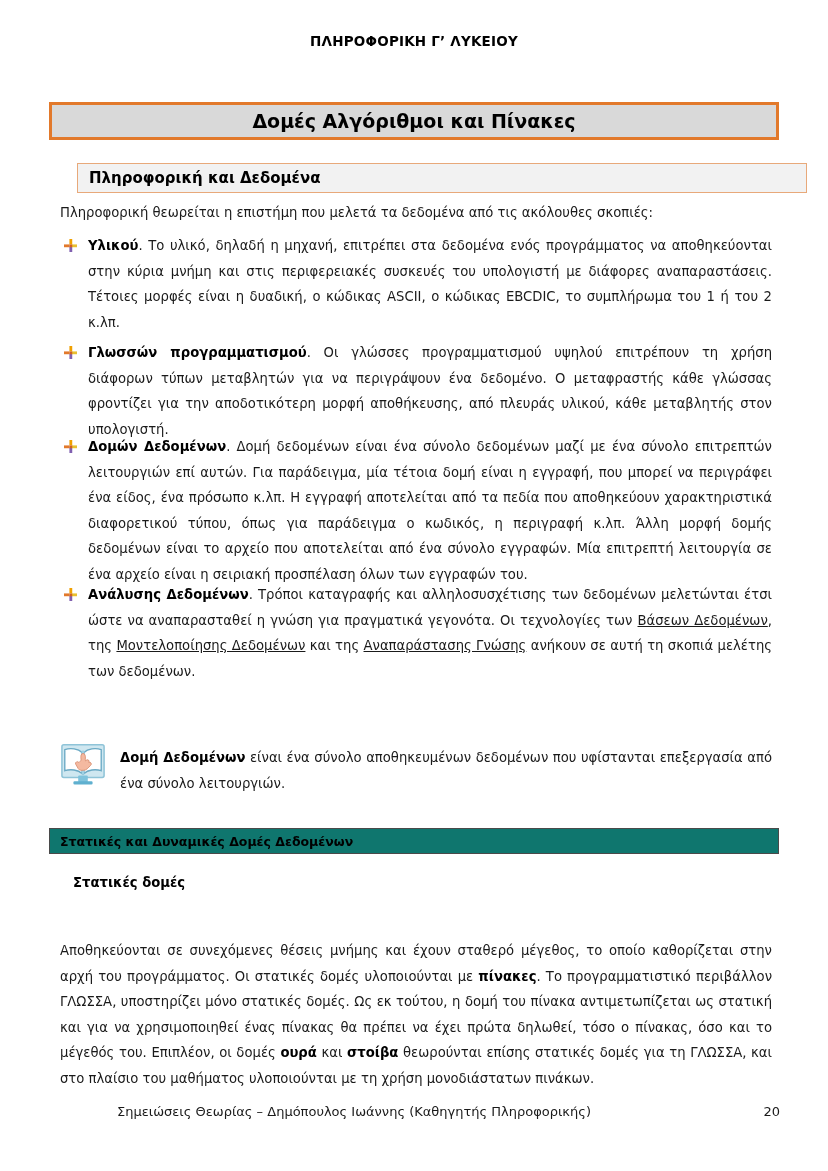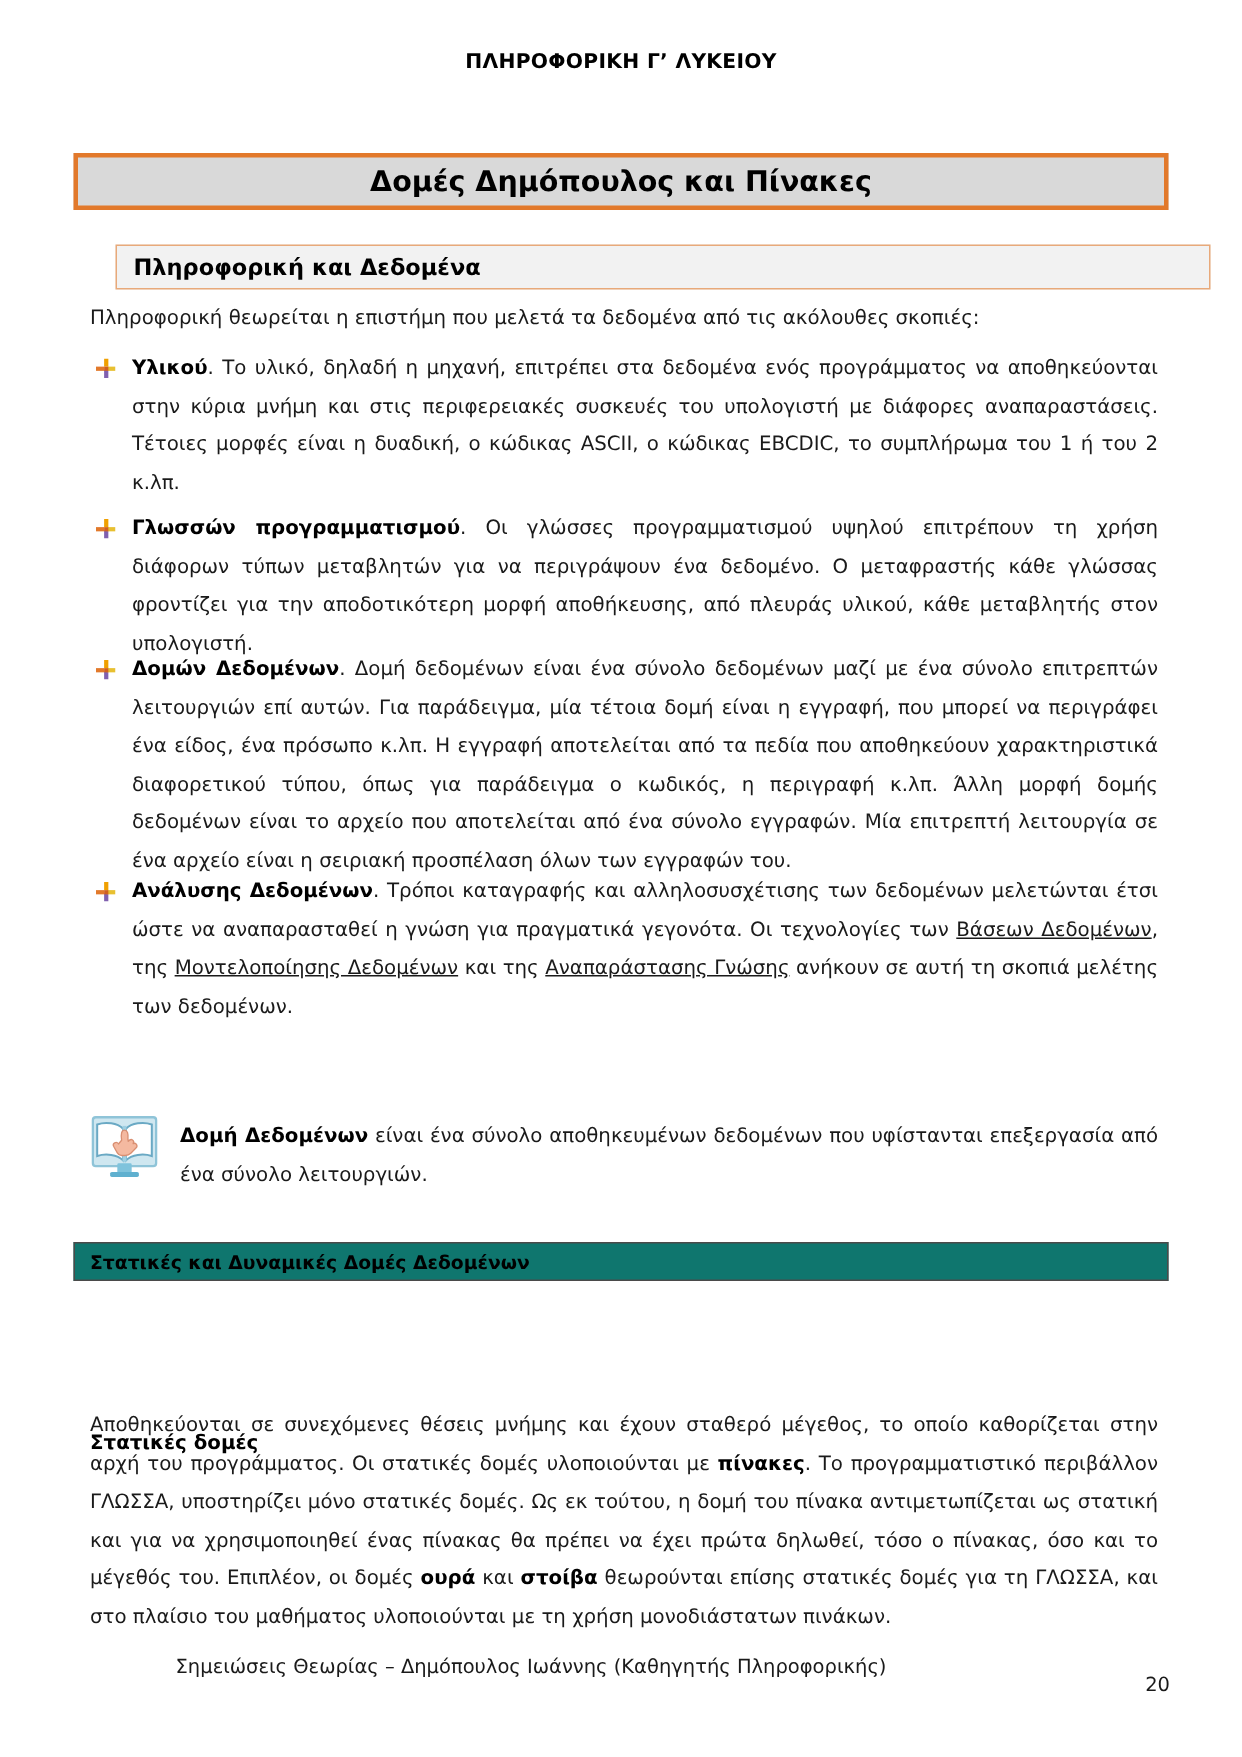--- a/index.html
+++ b/index.html
@@ -159,32 +159,31 @@
     text-align: center;
     font-size: 13px;
     color: #1a1a1a;
   }
   .footer-page {
     position: absolute;
     right: 48px;
     top: 0;
     font-size: 13px;
     color: #1a1a1a;
-    margin-top: 12px;
   }
 </style>
 </head>
 <body>
 
 <div class="page">
 
   <div class="runhead">ΠΛΗΡΟΦΟΡΙΚΗ Γ’ ΛΥΚΕΙΟΥ</div>
 
   <div class="title-banner">
-    <span>Δομές Δημόπουλος και Πίνακες</span>
+    <span>Δομές Αλγόριθμοι και Πίνακες</span>
   </div>
 
   <div class="sec-head" style="top:163px;">
     <span>Πληροφορική και Δεδομένα</span>
   </div>
 
   <div class="para nojust" style="top:200px;">Πληροφορική θεωρείται η επιστήμη που μελετά τα δεδομένα από τις ακόλουθες σκοπιές:</div>
 
   <div class="bullet" style="top:233px;">
     <svg class="bullet-mark" viewBox="0 0 12 12">
@@ -243,21 +242,21 @@
 
   <div class="callout-text" style="top:745px;">
     <span class="b">Δομή Δεδομένων</span><span> είναι ένα σύνολο αποθηκευμένων δεδομένων που υφίστανται επεξεργασία από ένα σύνολο λειτουργιών.</span>
   </div>
 
   <div class="sec-head-dark" style="top:828px;">
     <span>Στατικές και Δυναμικές Δομές Δεδομένων</span>
   </div>
 
 
-  <div class="para nojust" style="top:950px;">
+  <div class="para nojust" style="top:870px;margin-left:13px;">
     <span class="b">Στατικές δομές</span>
   </div>
 
   <div class="para" style="top:938px;">
     <span id="sec3-parts"><span>Αποθηκεύονται σε συνεχόμενες θέσεις μνήμης και έχουν σταθερό μέγεθος, το οποίο καθορίζεται στην αρχή του προγράμματος. Οι στατικές δομές υλοποιούνται με </span><span class="b">πίνακες</span><span>. Το προγραμματιστικό περιβάλλον ΓΛΩΣΣΑ, υποστηρίζει μόνο στατικές δομές. Ως εκ τούτου, η δομή του πίνακα αντιμετωπίζεται ως στατική και για να χρησιμοποιηθεί ένας πίνακας θα πρέπει να έχει πρώτα δηλωθεί, τόσο ο πίνακας, όσο και το μέγεθός του. Επιπλέον, οι δομές </span><span class="b">ουρά</span><span> και </span><span class="b">στοίβα</span><span> θεωρούνται επίσης στατικές δομές για τη ΓΛΩΣΣΑ, και στο πλαίσιο του μαθήματος υλοποιούνται με τη χρήση μονοδιάστατων πινάκων.</span></span>
   </div>
 
   <div class="footer">
     <div class="footer-text">Σημειώσεις Θεωρίας – Δημόπουλος Ιωάννης (Καθηγητής Πληροφορικής)</div>
     <div class="footer-page">20</div>

